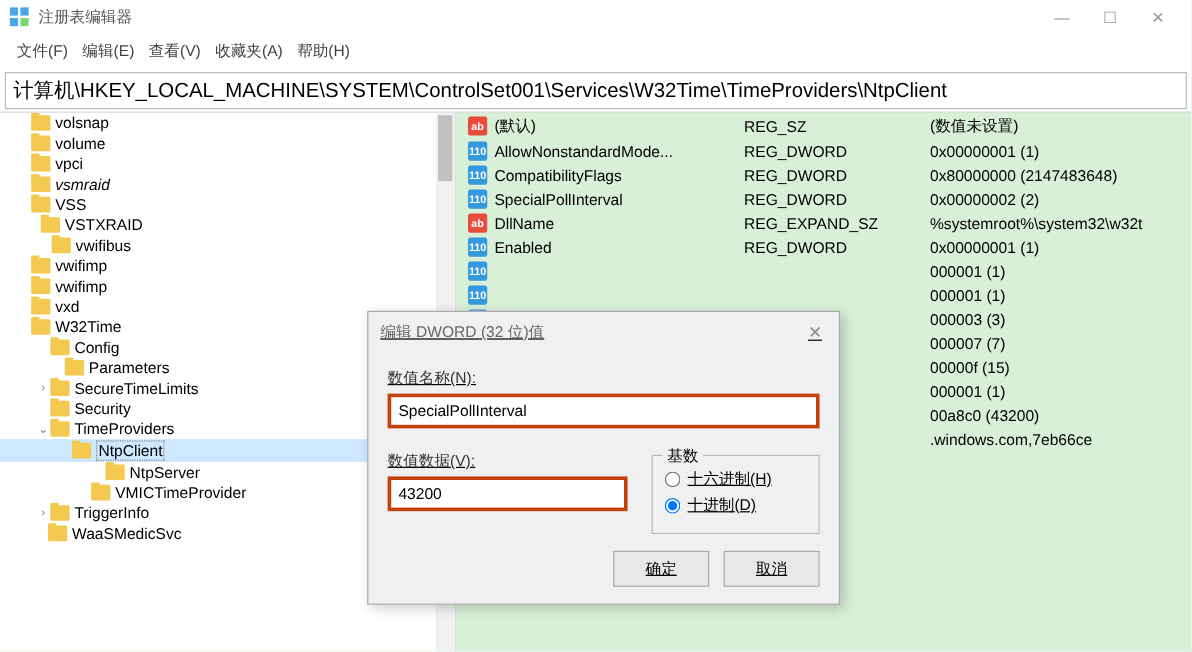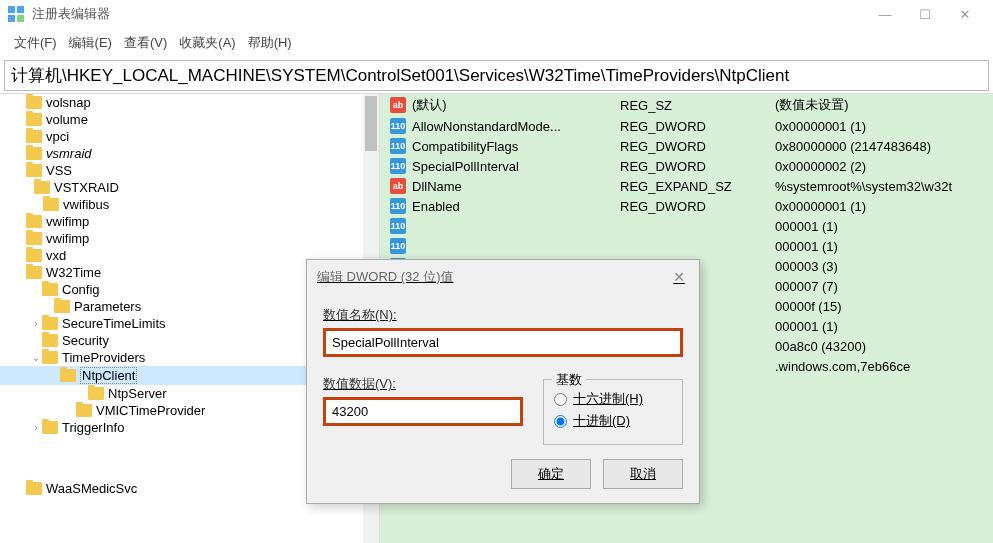--- a/index.html
+++ b/index.html
@@ -185,21 +185,21 @@
         <div class="tree-item" style="padding-left: 64px;">
           <span class="chev"></span>
           <span class="icon-folder"></span>
           <span class="label">VMICTimeProvider</span>
         </div>
         <div class="tree-item" style="padding-left: 30px;">
           <span class="chev">›</span>
           <span class="icon-folder"></span>
           <span class="label">TriggerInfo</span>
         </div>
-        <div class="tree-item" style="padding-left: 14px; margin-top: 44px;">
+        <div class="tree-item" style="padding-left: 28px;">
           <span class="chev"></span>
           <span class="icon-folder"></span>
           <span class="label">WaaSMedicSvc</span>
         </div>
       </div>
     <div class="tree-scrollbar">
       <div class="tree-scrollbar-thumb"></div>
     </div>
   </div>
   <div class="list-panel">

